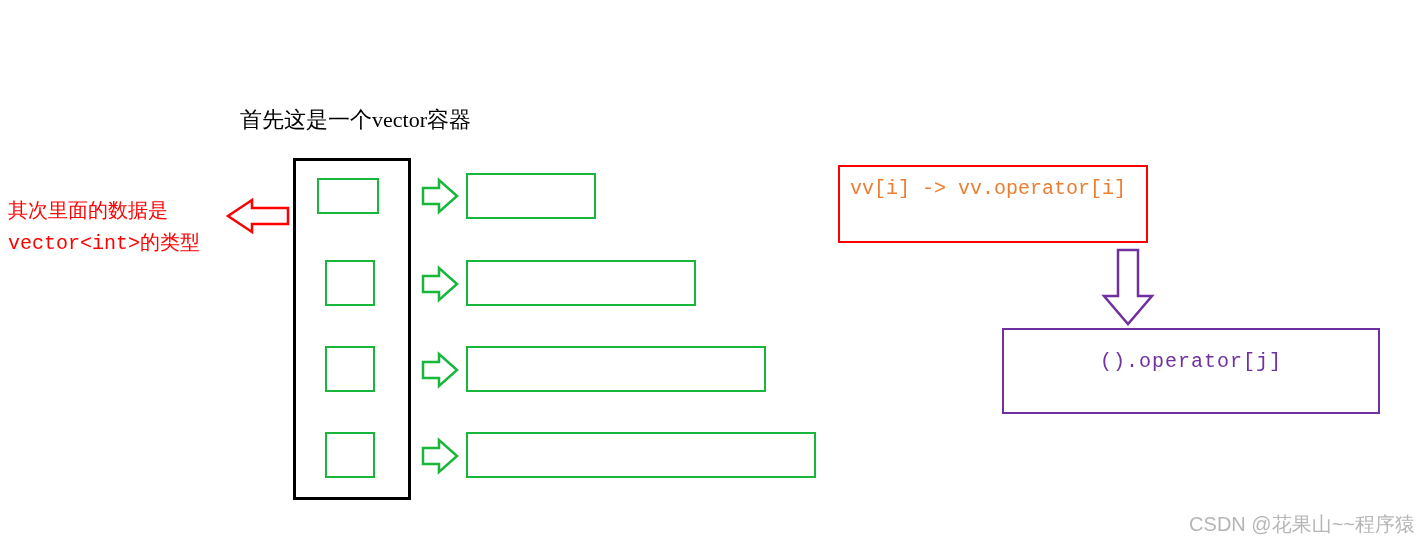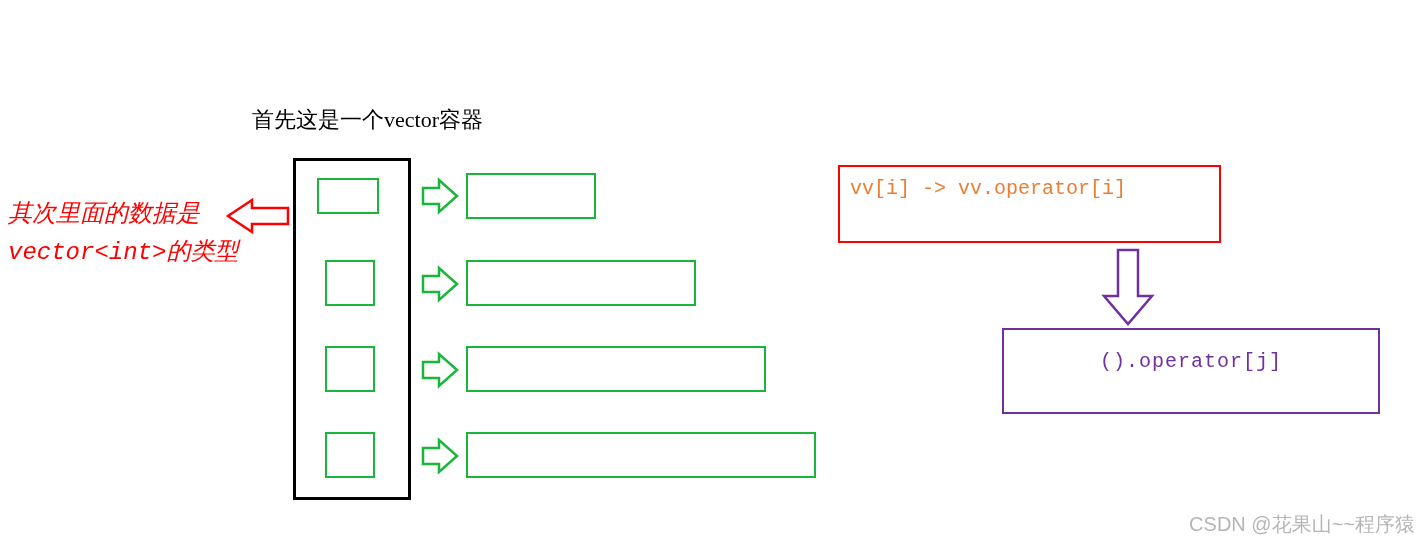--- a/index.html
+++ b/index.html
@@ -22,33 +22,32 @@
   .title {
     position: absolute;
     left: 115px;
     top: 10px;
     font-size: 22px;
     letter-spacing: 1px;
   }
   
   .subtitle {
     position: absolute;
-    left: 252px;
+    left: 240px;
     top: 105px;
     font-size: 22px;
   }
   
   .red-note {
     position: absolute;
     left: 8px;
     top: 195px;
     color: #ff0000;
-    font-size: 24px;
+    font-size: 20px;
     line-height: 1.5;
-    font-style: italic;
   }
   
   .outer-box {
     position: absolute;
     left: 293px;
     top: 158px;
     width: 118px;
     height: 342px;
     border: 3px solid #000;
     box-sizing: border-box;
@@ -74,21 +73,21 @@
     top: 88px;
     color: #ed7d31;
     font-size: 22px;
     line-height: 1.55;
   }
   
   .red-box {
     position: absolute;
     left: 838px;
     top: 165px;
-    width: 383px;
+    width: 310px;
     height: 78px;
     border: 2px solid #ff0000;
     box-sizing: border-box;
     padding: 6px 10px;
     color: #ed7d31;
     line-height: 1.6;
   }
   
   .purple-box {
     position: absolute;

